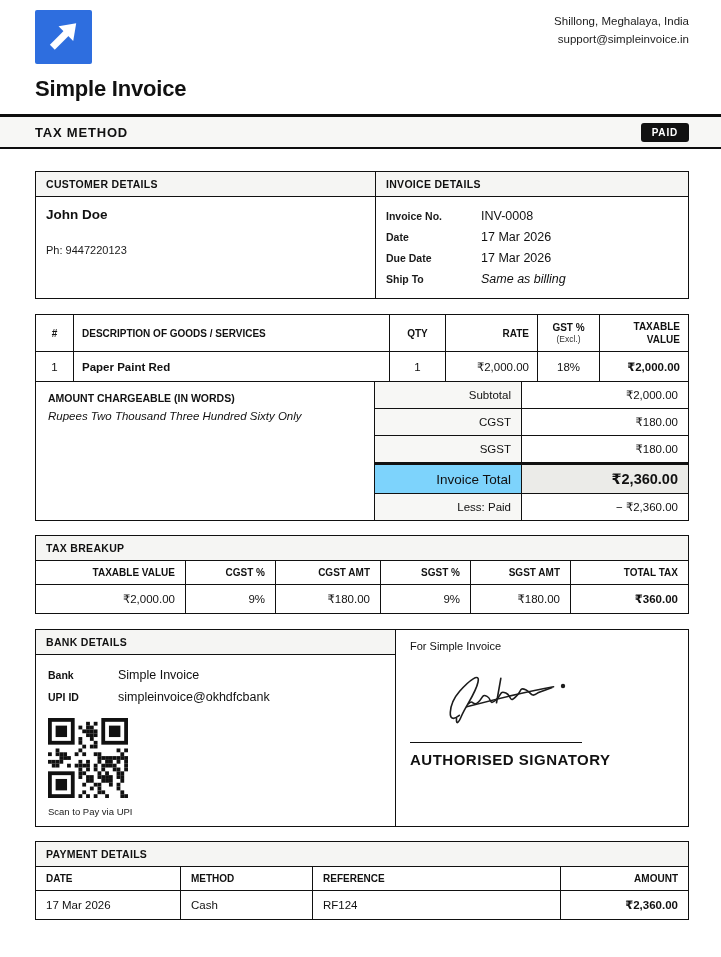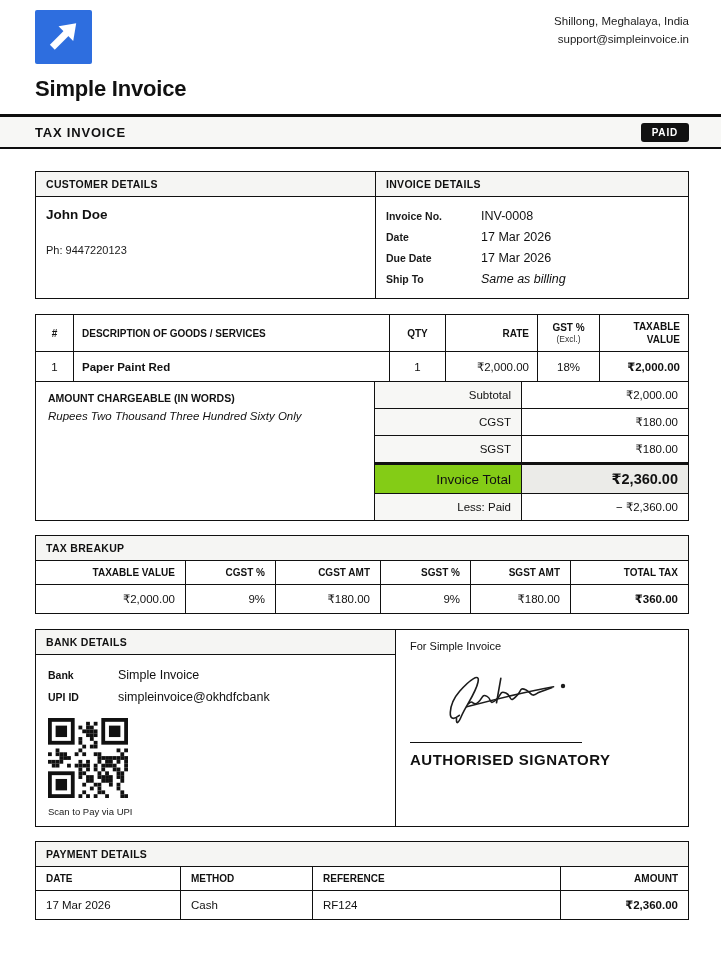--- a/index.html
+++ b/index.html
@@ -82,21 +82,21 @@
   .t-label {
     width: 147px; background: #f7f7f5; border-right: 1px solid #111;
     display: flex; align-items: center; justify-content: flex-end;
     font-size: 11.5px; padding: 6px 10px;
   }
   .t-value {
     flex: 1; display: flex; align-items: center; justify-content: flex-end;
     font-size: 11.5px; padding: 6px 10px; background: #fff;
   }
   .t-row.emphasis { border-top: 2px solid #111; }
-  .t-row.invoice-total .t-label { font-size: 13.5px; background: #84cc16; }
+  .t-row.invoice-total .t-label { font-size: 13.5px; background: #7dd3fc; }
   .t-row.invoice-total .t-value { font-size: 14.5px; font-weight: bold; background: #ebebe8; }
   .t-row.balance-due .t-label { font-size: 13.5px; }
   .t-row.balance-due .t-value { font-size: 14.5px; font-weight: bold; }
 
   
   .grid-table { display: flex; }
   .grid-table .gcell {
     border-right: 1px solid #111; padding: 6px 10px; font-size: 10.5px;
     display: flex; align-items: center;
   }
@@ -155,21 +155,21 @@
     </div>
     <div class="brand-title">Simple Invoice</div>
   </div>
   <div class="contact">
     <div>Shillong, Meghalaya, India</div>
     <div>support@simpleinvoice.in</div>
   </div>
 </div>
 
 <div class="banner">
-  <div class="banner-title">TAX INVOICE</div>
+  <div class="banner-title">TAX METHOD</div>
   <div class="paid-badge">PAID</div>
 </div>
 
 <div class="content">
 
   <div class="parties box">
     <div class="party-left">
       <div class="section-bar">CUSTOMER DETAILS</div>
       <div class="cust-body">
         <div class="cust-name">John Doe</div>

